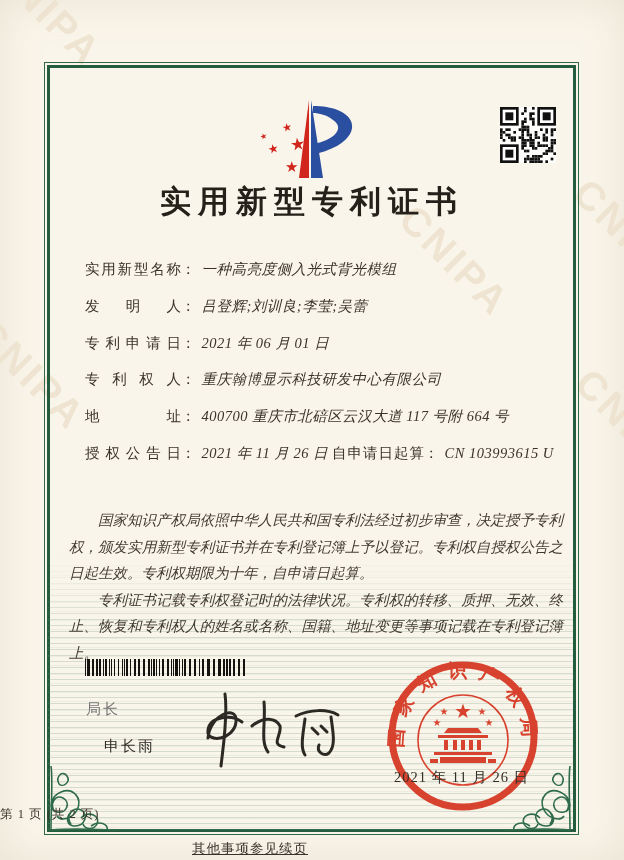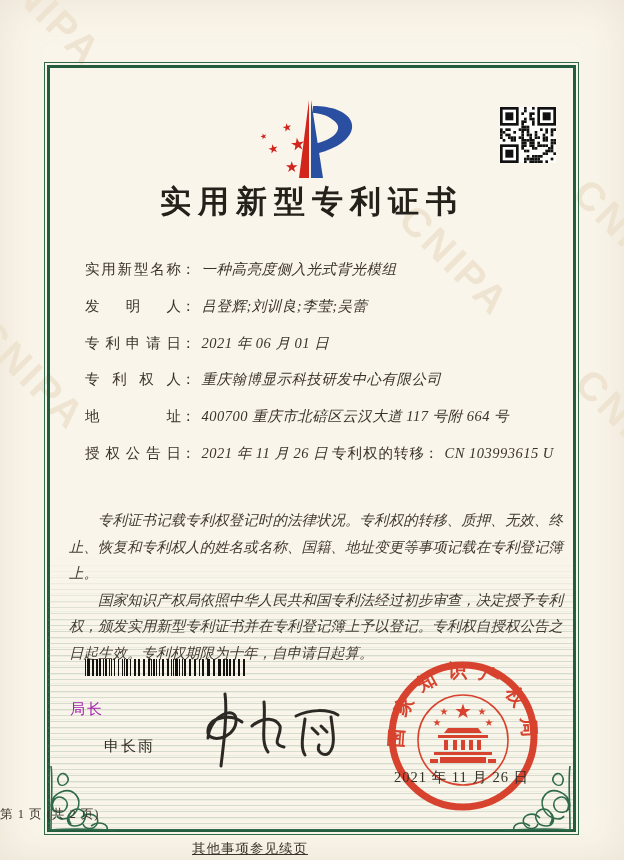--- a/index.html
+++ b/index.html
@@ -48,21 +48,21 @@
   .val{letter-spacing:.5px;font-style:italic;}
   .pair2{position:absolute;left:247px;top:0;}
   .pair2 .lbl{width:92px;}
   
   .paras{position:absolute;left:69px;top:507px;width:494px;font-size:14.5px;line-height:26.5px;
          font-style:italic;color:#413a31;text-align:justify;}
   .paras p{margin:0;text-indent:2em;}
   
   .barcode{position:absolute;left:85px;top:659px;width:164px;height:17px;}
   
-  .officer-title{position:absolute;left:70px;top:700px;font-size:15px;letter-spacing:2px;color:#a21caf;}
+  .officer-title{position:absolute;left:86px;top:700px;font-size:15px;letter-spacing:2px;color:#737373;}
   .officer-name{position:absolute;left:88px;top:737px;font-size:15px;letter-spacing:2px;color:#2f2a24;margin-left:16px;}
   .signature{position:absolute;left:192px;top:686px;width:155px;height:88px;}
   
   .seal{position:absolute;left:386px;top:659px;width:154px;height:154px;opacity:.93;}
   .seal-date{position:absolute;left:394px;top:768px;width:160px;font-size:14.5px;letter-spacing:1px;color:#33302a;z-index:5;}
   
   .pageno{position:absolute;left:0;top:806px;width:624px;text-align:left;font-size:12.5px;color:#3a332b;letter-spacing:1px;}
   .contnote{position:absolute;left:0;top:840px;width:500px;text-align:center;font-size:13.5px;color:#3a332b;letter-spacing:1px;text-decoration:underline;}
 </style>
 </head>
@@ -260,28 +260,28 @@
     </div>
     <div class="frow">
       <span class="lbl">专利权人</span><span class="colon">：</span><span class="val">重庆翰博显示科技研发中心有限公司</span>
     </div>
     <div class="frow">
       <span class="lbl">地址</span><span class="colon">：</span><span class="val">400700 重庆市北碚区云汉大道 117 号附 664 号</span>
     </div>
     <div class="frow">
       <span class="lbl">授权公告日</span><span class="colon">：</span><span class="val">2021 年 11 月 26 日</span>
       <span class="pair2">
-        <span class="lbl">专利权的转移</span><span class="colon">：</span><span class="val">CN 103993615 U</span>
+        <span class="lbl">自申请日起算</span><span class="colon">：</span><span class="val">CN 103993615 U</span>
       </span>
     </div>
   </div>
 
   <div class="paras">
+    <p>国家知识产权局依照中华人民共和国专利法经过初步审查，决定授予专利权，颁发实用新型专利证书并在专利登记簿上予以登记。专利权自授权公告之日起生效。专利权期限为十年，自申请日起算。</p>
     <p>专利证书记载专利权登记时的法律状况。专利权的转移、质押、无效、终止、恢复和专利权人的姓名或名称、国籍、地址变更等事项记载在专利登记簿上。</p>
-    <p>国家知识产权局依照中华人民共和国专利法经过初步审查，决定授予专利权，颁发实用新型专利证书并在专利登记簿上予以登记。专利权自授权公告之日起生效。专利权期限为十年，自申请日起算。</p>
   </div>
 
   <svg class="barcode" id="barcode" viewBox="0 0 164 17" preserveAspectRatio="none">
       <rect x="0" y="0" width="1" height="17" fill="#15130f"></rect>
       <rect x="2" y="0" width="3" height="17" fill="#15130f"></rect>
       <rect x="7" y="0" width="2" height="17" fill="#15130f"></rect>
       <rect x="11" y="0" width="2" height="17" fill="#15130f"></rect>
       <rect x="14" y="0" width="2" height="17" fill="#15130f"></rect>
       <rect x="18" y="0" width="1" height="17" fill="#15130f"></rect>
       <rect x="20" y="0" width="2" height="17" fill="#15130f"></rect>

